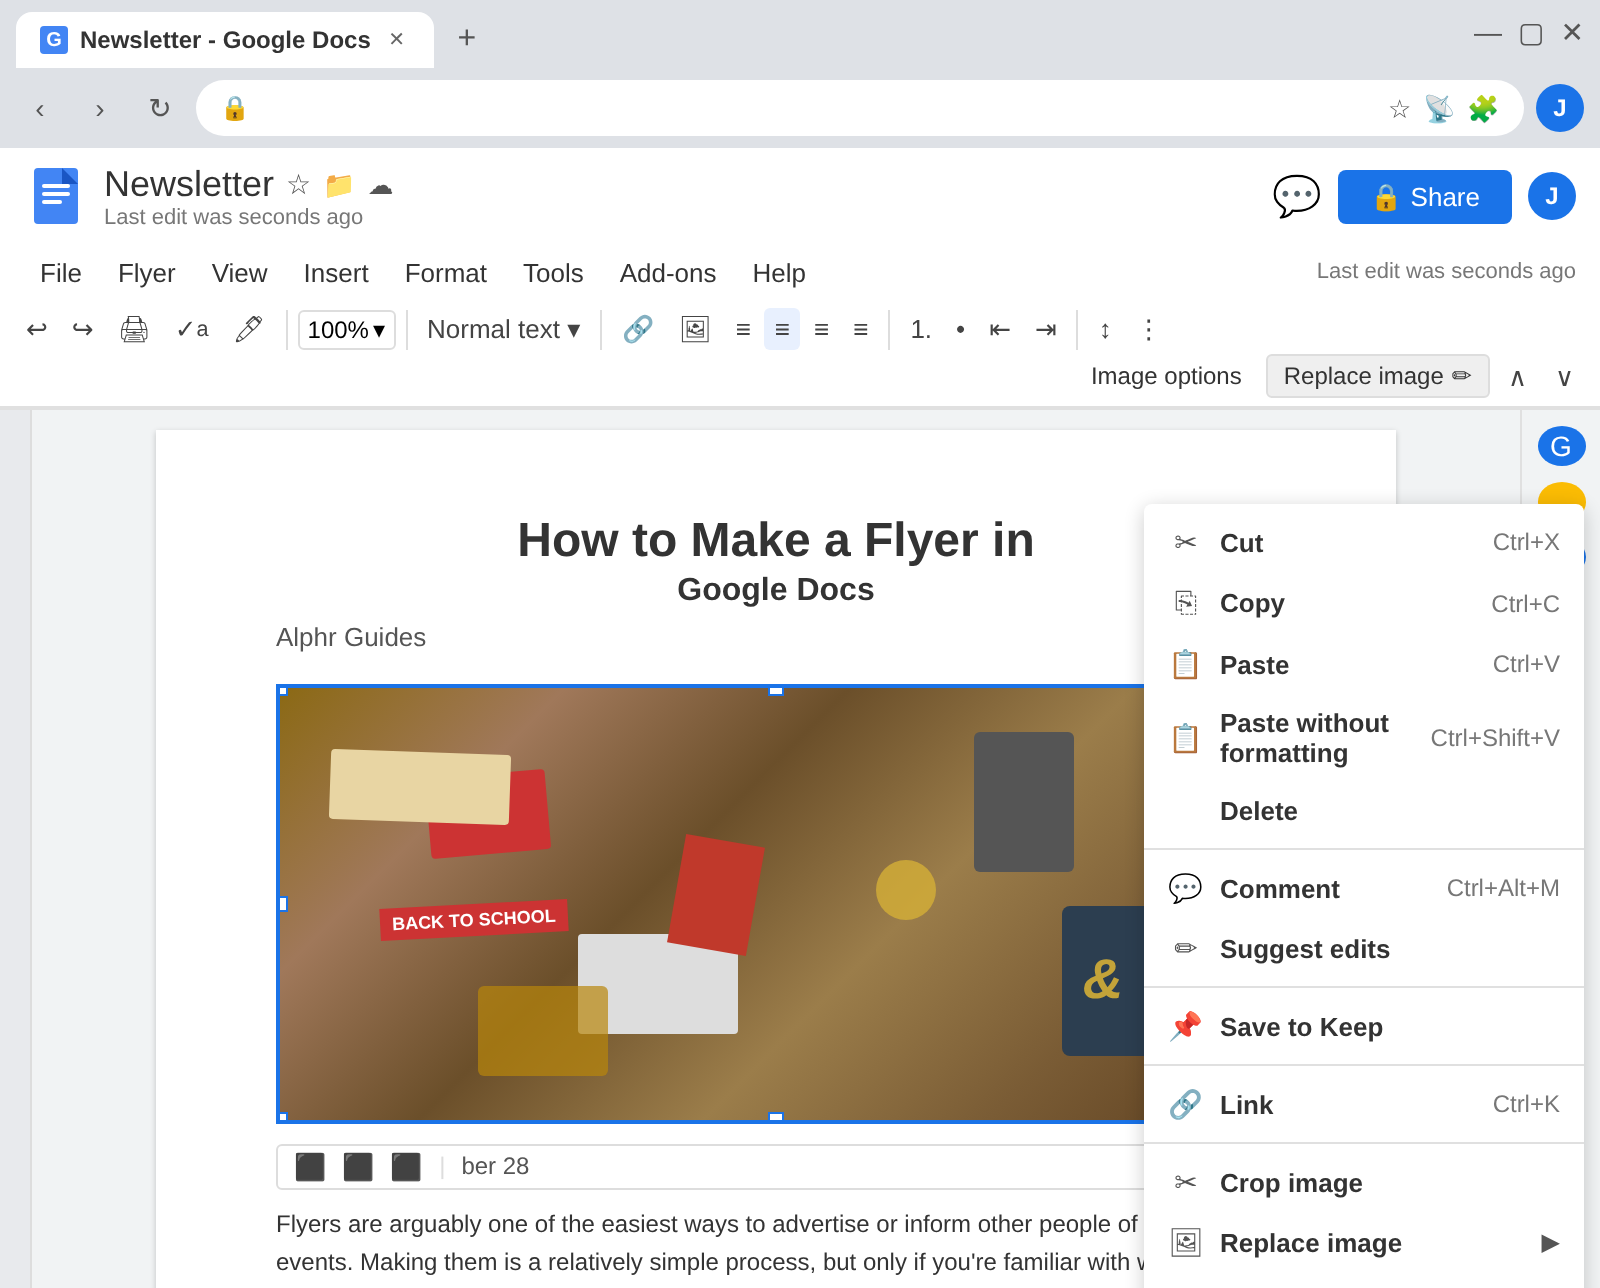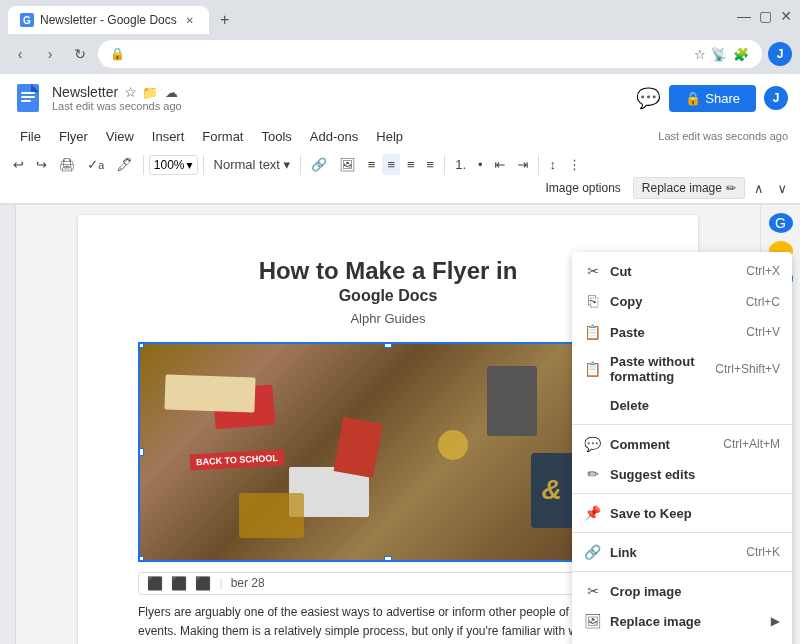--- a/index.html
+++ b/index.html
@@ -89,21 +89,21 @@
   </style>
 </head>
 <body>
 
 <div class="browser-chrome" style="position:relative;">
   <div class="tab-bar">
     <div class="tab">
       <div class="tab-favicon">
         <span style="color:white;font-size:10px;font-weight:bold;">G</span>
       </div>
-      <span style="font-size:12px;color:#333;white-space:nowrap;overflow:hidden;text-overflow:ellipsis;max-width:150px;">Newsletter - Google Docs</span>
+      <span style="font-size:12px;color:#333;white-space:nowrap;overflow:hidden;text-overflow:ellipsis;max-width:150px;font-weight:bold;">Newsletter - Google Docs</span>
       <div class="tab-close">✕</div>
     </div>
     <div class="new-tab-btn">+</div>
     <div style="position:absolute;right:0;top:0;display:flex;align-items:center;padding:8px;gap:8px;">
       <span style="font-size:14px;color:#555;cursor:pointer;">—</span>
       <span style="font-size:14px;color:#555;cursor:pointer;">▢</span>
       <span style="font-size:14px;color:#555;cursor:pointer;">✕</span>
     </div>
   </div>
   <div class="address-bar-row">
@@ -127,21 +127,21 @@
 
     <svg width="32" height="32" viewBox="0 0 32 32">
       <rect width="22" height="28" x="5" y="2" rx="2" fill="#4285f4"></rect>
       <rect width="14" height="2" x="9" y="10" rx="1" fill="white"></rect>
       <rect width="14" height="2" x="9" y="14" rx="1" fill="white"></rect>
       <rect width="10" height="2" x="9" y="18" rx="1" fill="white"></rect>
       <polygon points="19,2 27,10 19,10" fill="#1a56c4"></polygon>
     </svg>
     <div class="doc-title-area">
       <div style="display:flex;align-items:center;gap:6px;">
-        <span style="font-size:14px;color:#333;cursor:pointer;">Newsletter</span>
+        <span style="font-size:18px;color:#333;cursor:pointer;">Newsletter</span>
         <span style="font-size:14px;color:#555;cursor:pointer;">☆</span>
         <span style="font-size:13px;color:#555;cursor:pointer;">📁</span>
         <span style="font-size:13px;color:#555;cursor:pointer;">☁</span>
       </div>
       <span style="font-size:11px;color:#777;">Last edit was seconds ago</span>
     </div>
     <div class="docs-header-right">
       <span class="comment-icon">💬</span>
       <button class="share-btn">
         <span>🔒</span>
@@ -206,21 +206,21 @@
 <div class="doc-area">
 
   <div class="doc-ruler">
     <span style="font-size:9px;color:#999;writing-mode:vertical-lr;"></span>
   </div>
 
   <div class="doc-content-area">
     <div class="doc-page">
       <div style="text-align:center;font-size:24px;font-weight:bold;color:#333;margin-bottom:0;line-height:1.3;">How to Make a Flyer in</div>
       <div style="text-align:center;font-size:16px;font-weight:bold;color:#333;margin-bottom:4px;line-height:1.3;">Google Docs</div>
-      <div style="text-align:center;font-size:13px;color:#555;margin-bottom:16px;">Alphr Guides</div>
+      <div style="text-align:left;font-size:13px;color:#555;margin-bottom:16px;">Alphr Guides</div>
 
       <div style="position:relative;margin-bottom:8px;">
         <div class="doc-image">
           <div class="photo-bg">
             <div class="photo-obj1"></div>
             <div class="photo-obj2"></div>
             <div class="photo-obj3"></div>
             <div class="photo-obj4"></div>
             <div class="photo-obj5"></div>
             <div class="photo-text-overlay">BACK TO SCHOOL</div>

